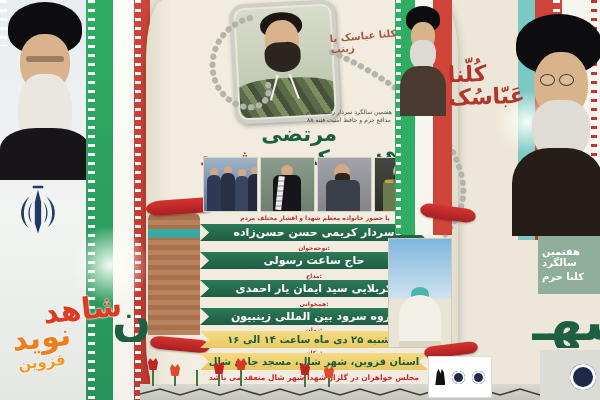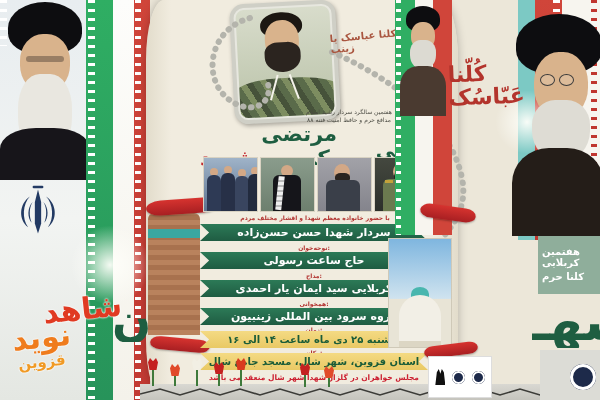--- a/index.html
+++ b/index.html
@@ -176,21 +176,21 @@
       <div class="hd" style="left:18px;top:5px;width:16px;height:17px;"></div>
       <div class="beard-d" style="left:19px;top:14px;width:15px;height:11px;"></div>
       <div class="bd" style="left:8px;top:21px;width:38px;height:34px;background:#6b7a4f;"></div>
       <div style="position:absolute;left:10px;top:22px;width:8px;height:3px;background:#c2a23a;"></div>
       <div style="position:absolute;left:36px;top:22px;width:8px;height:3px;background:#c2a23a;"></div>
     </div>
   </div>
 
   <div class="abs caption" style="left:210px;top:214px;width:210px;font-size:6px;">با حضور خانواده معظم شهدا و اقشار مختلف مردم</div>
 
-  <div class="abs band green" style="top:224px;">سردار شهدا حسن حسن‌زاده</div>
+  <div class="abs band green" style="top:224px;">سردار کریمی حسن حسن‌زاده</div>
   <div class="abs plabel" style="top:244px;">نوحه‌خوان:</div>
   <div class="abs band green" style="top:252px;">حاج ساعت رسولی</div>
   <div class="abs plabel" style="top:272px;">مداح:</div>
   <div class="abs band green" style="top:280px;">کربلایی سید ایمان یار احمدی</div>
   <div class="abs plabel" style="top:300px;">همخوانی:</div>
   <div class="abs band green" style="top:308px;">گروه سرود بین المللی زینبیون</div>
   <div class="abs plabel" style="top:326px;">زمان:</div>
   <div class="abs band yellow" style="top:331px;">یکشنبه ۲۵ دی ماه ساعت ۱۴ الی ۱۶</div>
   <div class="abs plabel" style="top:349px;">مکان:</div>
   <div class="abs band yellow" style="top:353px;">استان قزوین، شهر شال، مسجد جامع شال</div>
@@ -268,21 +268,21 @@
 
   <div class="abs portrait" style="left:512px;top:8px;width:88px;height:228px;">
     <div class="turban" style="left:4px;top:6px;width:86px;height:60px;"></div>
     <div class="face" style="left:22px;top:44px;width:54px;height:66px;"></div>
     <div class="glasses" style="left:28px;top:66px;"></div>
     <div class="beard-w" style="left:20px;top:92px;width:58px;height:62px;background:#dedcd4;"></div>
     <div class="robe" style="left:0;top:140px;width:92px;height:88px;background:#241d18;"></div>
   </div>
 
   <div class="abs sage">
-    <div style="font-size:10px;padding:10px 4px 0;">هفتمین کربلایی</div>
+    <div style="font-size:10px;padding:10px 4px 0;">هفتمین سالگرد</div>
     <div style="font-size:10px;padding:3px 4px 0;">کلنا حرم</div>
   </div>
 
   <div class="abs bigword" style="left:532px;top:296px;font-size:52px;width:68px;overflow:hidden;">شهـ</div>
 
   <div class="abs grey-br"></div>
   <div class="abs" style="left:570px;top:364px;width:26px;height:26px;border-radius:50%;background:#1d2a4a;box-shadow:inset 0 0 0 3px #fff,inset 0 0 0 5px #1d2a4a;"></div>
 
 </div>
 

